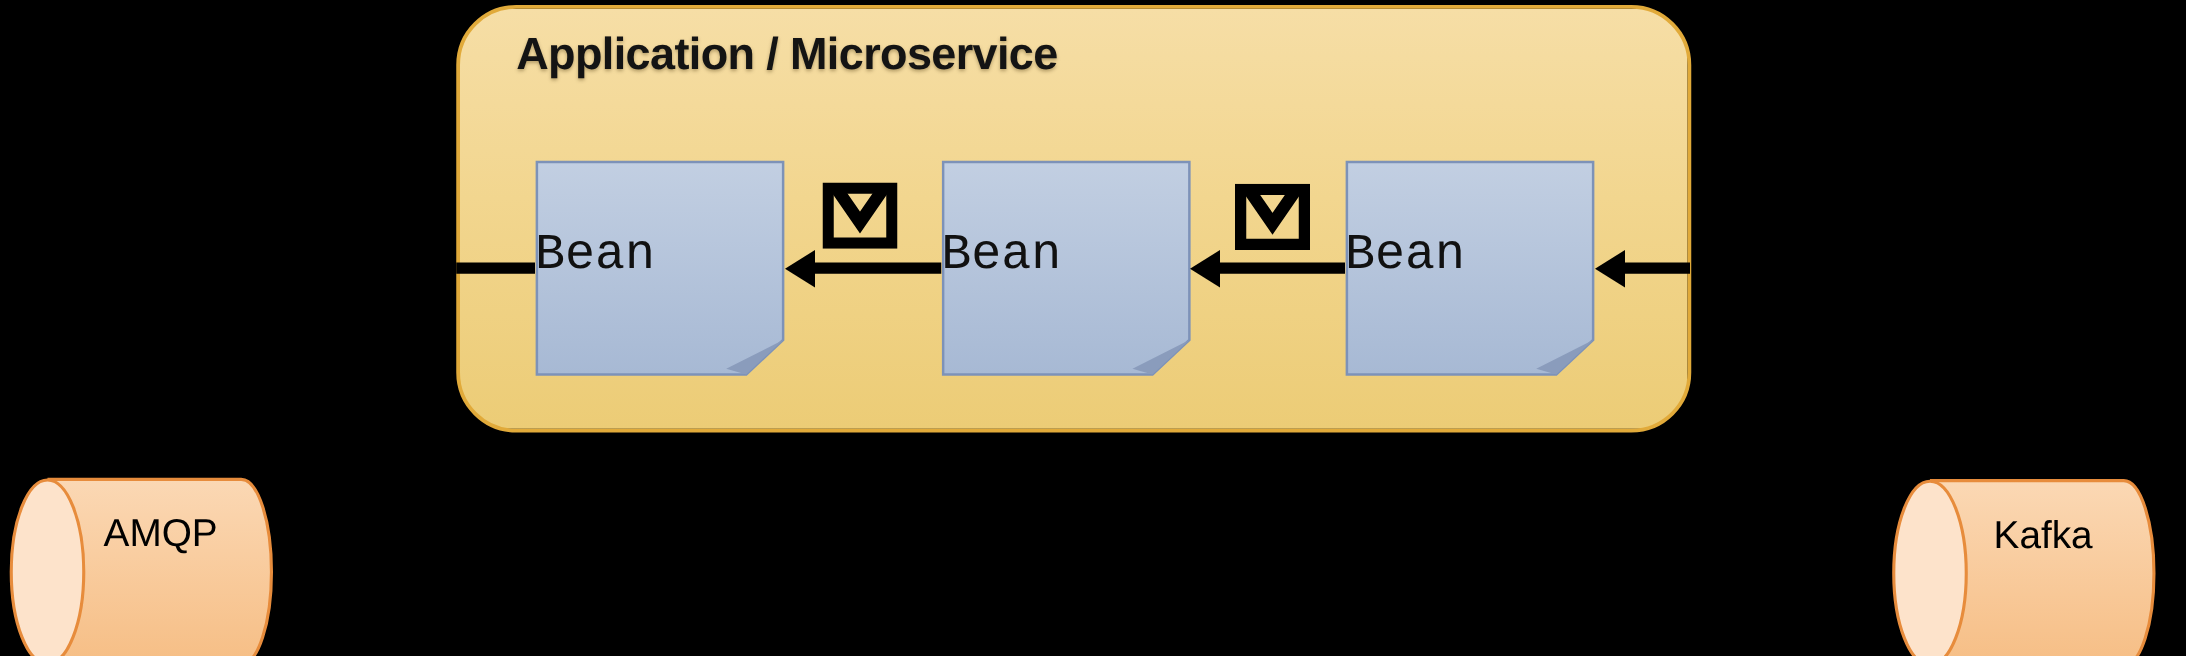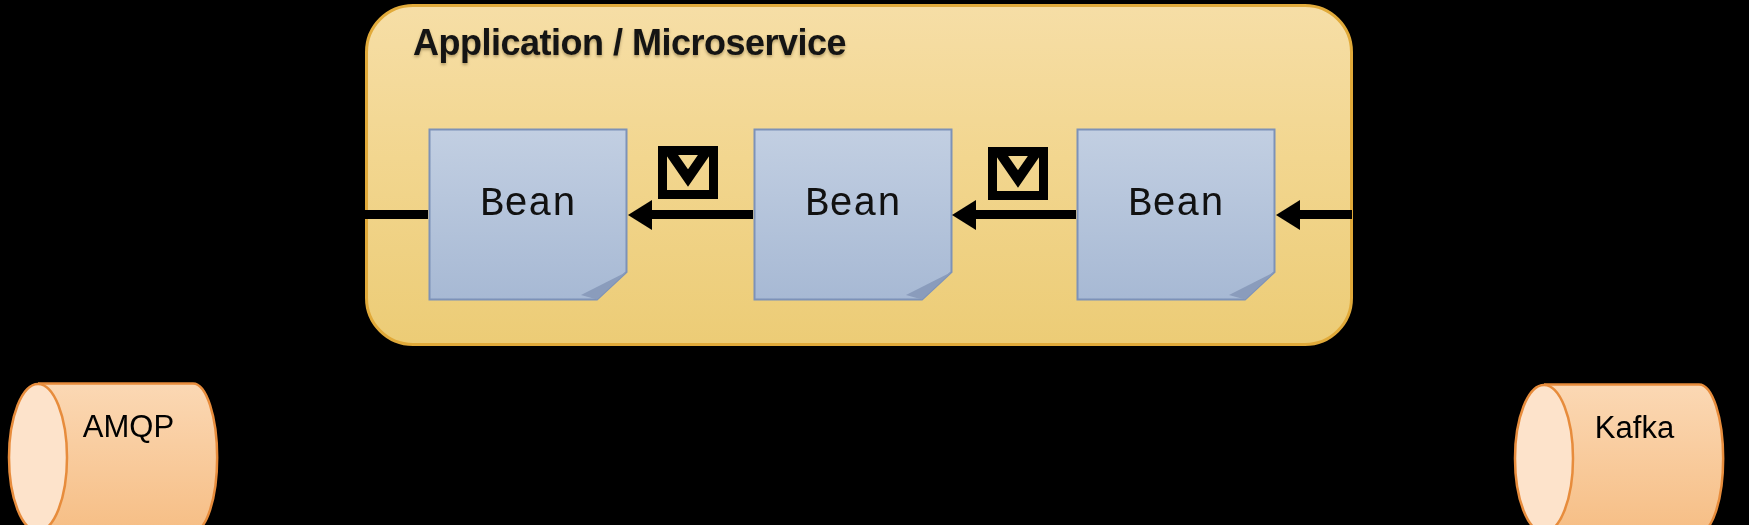--- a/index.html
+++ b/index.html
@@ -20,21 +20,21 @@
     position:absolute;left:397px;top:22px;
     font-size:36px;font-weight:600;letter-spacing:-0.5px;color:#141414;
     text-shadow:0 2px 3px rgba(60,40,0,0.35);
     white-space:nowrap;
     margin-left:16px;
   }
   
   .bean{position:absolute;top:128px;width:200px;height:173px;}
   .bean svg{display:block;width:200px;height:173px;}
   .bean .bean-label{
-    position:absolute;left:0;right:0;top:54px;text-align:center;
+    position:absolute;left:0;right:0;top:54px;text-align:left;
     font-family:"Liberation Mono", monospace;
     font-size:40px;color:#111111;letter-spacing:0px;
   }
   .bean1{left:428px;} .bean2{left:753px;} .bean3{left:1076px;}
   
   .arrow-line{position:absolute;top:210px;height:9px;background:#000;}
   .arrow-head{
     position:absolute;top:200px;width:0;height:0;
     border-top:15px solid transparent;border-bottom:15px solid transparent;
     border-right:24px solid #000;

